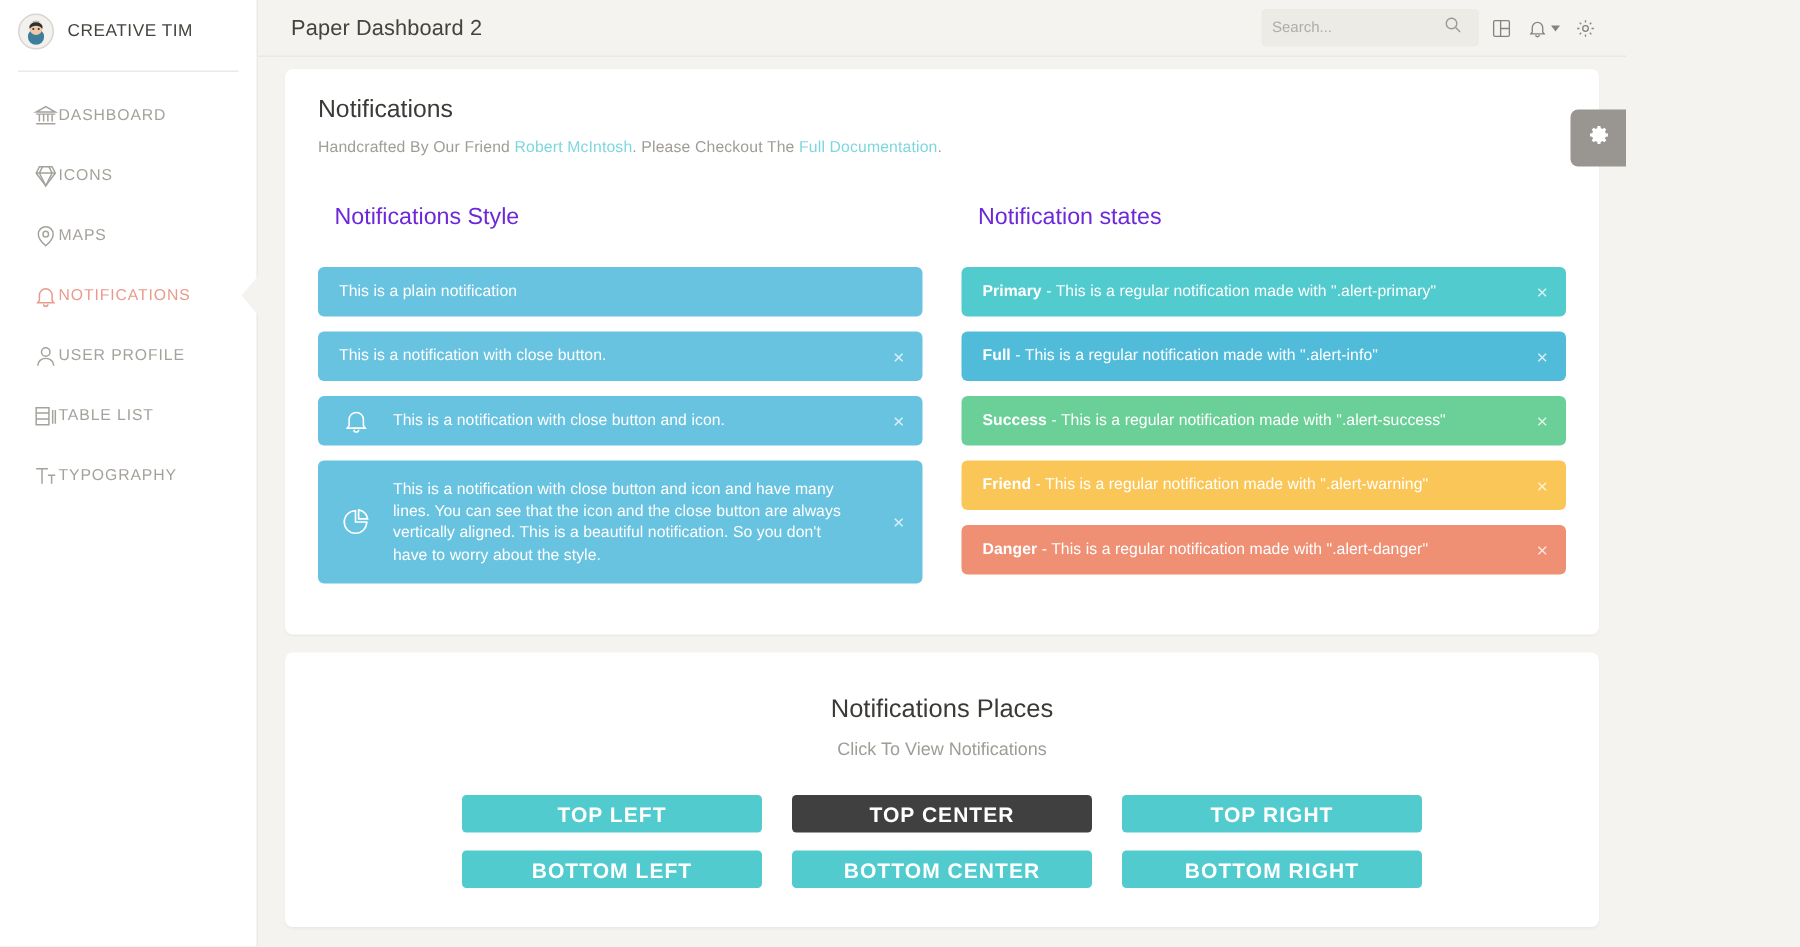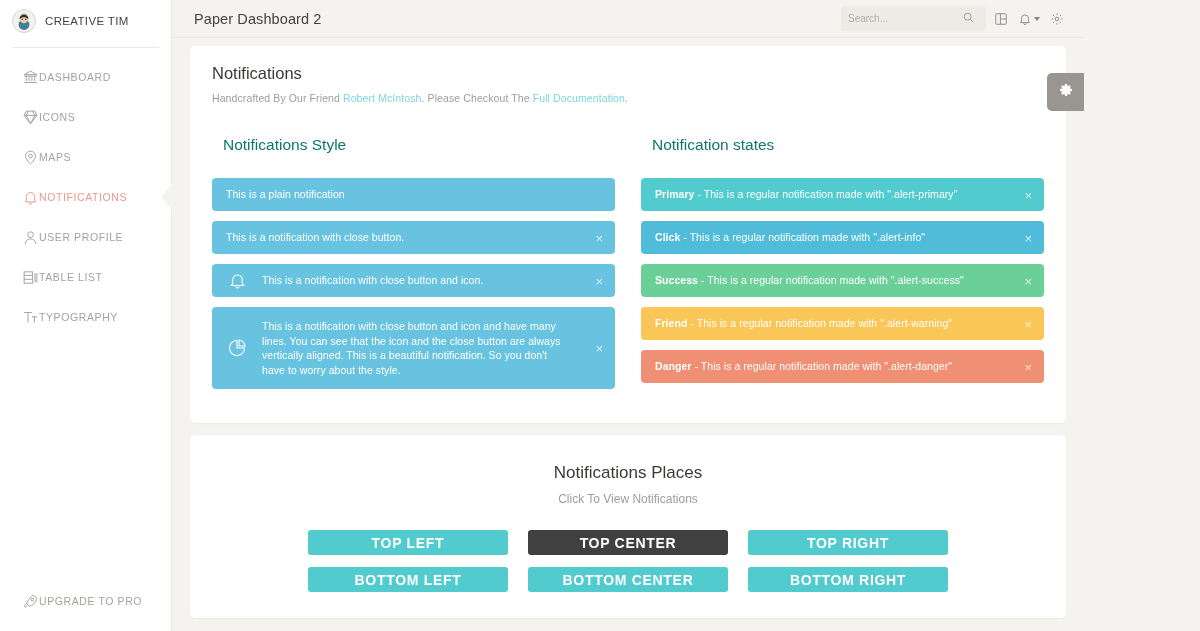--- a/index.html
+++ b/index.html
@@ -97,21 +97,21 @@
     box-shadow: 0 1px 2px rgba(0,0,0,.045);
     margin-bottom: 12px;
   }
   .card-head { padding: 18px 22px 0 22px; }
   .card-title { font-size: 16.5px; color: #3c3a36; font-weight: 400; }
   .card-sub { font-size: 10.5px; color: #a09d97; margin-top: 9px; letter-spacing: .1px; }
   .card-sub a { color: #7ed6df; text-decoration: none; }
   .card-body { padding: 14px 22px 24px 22px; display: flex; gap: 26px; }
   .col { flex: 1; min-width: 0; }
   .col-title {
-    font-size: 15.5px; color: #0f766e; font-weight: 400;
+    font-size: 15.5px; color: #6d28d9; font-weight: 400;
     margin: 18px 0 24px 11px;
   }
 
   .alert {
     border-radius: 4px; color: #fff; position: relative;
     display: flex; align-items: center;
     padding: 0 14px; margin-bottom: 10px; min-height: 33px;
   }
   .alert.multi { align-items: center; padding-top: 12px; padding-bottom: 12px; }
   .alert-icon {
@@ -240,32 +240,20 @@
         <span class="nav-icon">
           <svg width="17" height="17" viewBox="0 0 24 24" fill="none" stroke="currentColor" stroke-width="1.4">
             <path d="M3 5h11M8.5 5v14"></path>
               <path d="M14 11h7M17.5 11v8"></path>
           </svg>
         </span>
         <span class="nav-label">TYPOGRAPHY</span>
       </div>
     </nav>
 
-    <div class="sidebar-bottom">
-      <div class="nav-item">
-        <span class="nav-icon">
-          <svg width="17" height="17" viewBox="0 0 24 24" fill="none" stroke="currentColor" stroke-width="1.4">
-            <path d="M14.5 3.5c3.5 0 6 2.5 6 6-1.5 5-6.5 8.5-10 9.5l-4-4c1-3.5 4.5-8.5 8-11.5z"></path>
-            <circle cx="14.5" cy="9.5" r="2"></circle>
-            <path d="M6.5 15 3 18.5 5 20l2-1.5"></path>
-          </svg>
-        </span>
-        <span class="nav-label">UPGRADE TO PRO</span>
-      </div>
-    </div>
   </aside>
 
   <section class="main">
 
     <header class="topbar">
       <div class="page-title">Paper Dashboard 2</div>
       <div class="topbar-right">
         <div class="search-box">
           <input class="search-input" type="text" placeholder="Search..." style="">
           <span>
@@ -347,21 +335,21 @@
 
           <div class="col">
             <div class="col-title">Notification states</div>
 
             <div class="alert" style="background:#51cbce">
               <span class="alert-text"><b>Primary</b><span> - This is a regular notification made with ".alert-primary"</span></span>
               <span class="alert-close">×</span>
             </div>
 
             <div class="alert" style="background:#51bcda">
-              <span class="alert-text"><b>Click</b><span> - This is a regular notification made with ".alert-info"</span></span>
+              <span class="alert-text"><b>Full</b><span> - This is a regular notification made with ".alert-info"</span></span>
               <span class="alert-close">×</span>
             </div>
 
             <div class="alert" style="background:#6bd098">
               <span class="alert-text"><b>Success</b><span> - This is a regular notification made with ".alert-success"</span></span>
               <span class="alert-close">×</span>
             </div>
 
             <div class="alert" style="background:#fbc658">
               <span class="alert-text"><b>Friend</b><span> - This is a regular notification made with ".alert-warning"</span></span>

